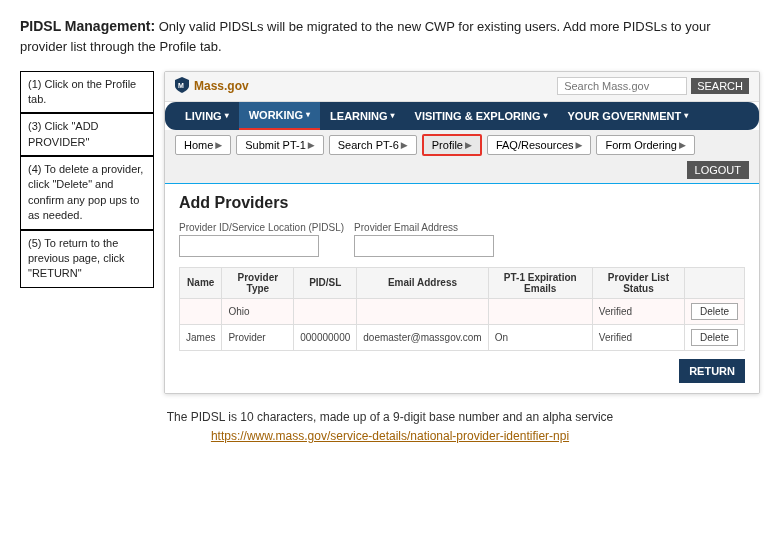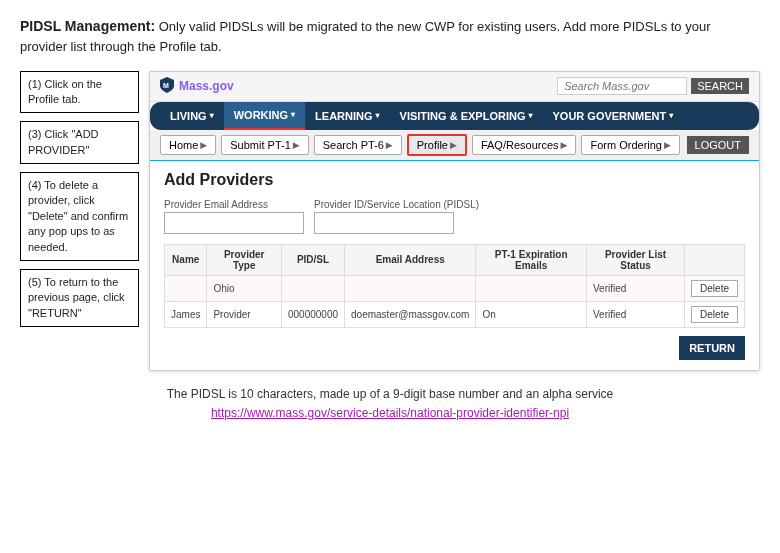--- a/index.html
+++ b/index.html
@@ -28,22 +28,22 @@
       display: flex;
       gap: 10px;
       align-items: flex-start;
       position: relative;
     }
 
     
     .annotations {
       display: flex;
       flex-direction: column;
-      gap: 8px;
-      width: 119px;
+      gap: 0;
+      width: 134px;
       flex-shrink: 0;
     }
     .annotation-box {
       border: 1.5px solid #000;
       padding: 5px 7px;
       font-size: 11px;
       line-height: 1.4;
       background: #fff;
     }
 
@@ -65,35 +65,34 @@
       align-items: center;
       padding: 5px 10px;
       gap: 10px;
     }
     .massgov-logo {
       display: flex;
       align-items: center;
       gap: 5px;
       font-size: 12px;
       font-weight: bold;
-      color: #8b5cf6;
+      color: #a16207;
       text-align: center;
     }
     .massgov-search {
       margin-left: auto;
       display: flex;
       align-items: center;
       gap: 4px;
     }
     .massgov-search input {
       border: 1px solid #ccc;
       padding: 2px 6px;
       font-size: 11px;
       width: 130px;
-      font-style: italic;
     }
     .search-btn {
       background: #555;
       color: #fff;
       border: none;
       padding: 2px 6px;
       font-size: 11px;
       cursor: pointer;
     }
 
@@ -260,21 +259,21 @@
 
     
     .footer-text {
       margin-top: 14px;
       font-size: 12px;
       color: #333;
       text-align: center;
       line-height: 1.6;
     }
     .footer-link {
-      color: #a21caf;
+      color: #a16207;
       text-decoration: underline;
       cursor: pointer;
     }
 
     
     .profile-highlight {
       border: 2px solid #e63329 !important;
     }
     .add-provider-highlight {
       outline: 2px solid #e63329;
@@ -373,25 +372,25 @@
         <span class="arrow">▶</span>
       </button>
       <button class="logout-btn">LOGOUT</button>
     </div>
 
     <div class="content-area">
       <div class="section-title">Add Providers</div>
 
       <div class="form-row">
         <div class="form-group">
-          <label class="form-label">Provider Email Address</label>
+          <label class="form-label">Provider ID/Service Location (PIDSL)</label>
           <input type="text" class="form-input" style="">
         </div>
         <div class="form-group">
-          <label class="form-label">Provider ID/Service Location (PIDSL)</label>
+          <label class="form-label">Provider Email Address</label>
           <input type="text" class="form-input" style="">
         </div>
       </div>
 
       <table class="provider-table">
         <thead>
           <tr>
             <th>Name</th>
             <th>Provider Type</th>
             <th>PID/SL</th>

